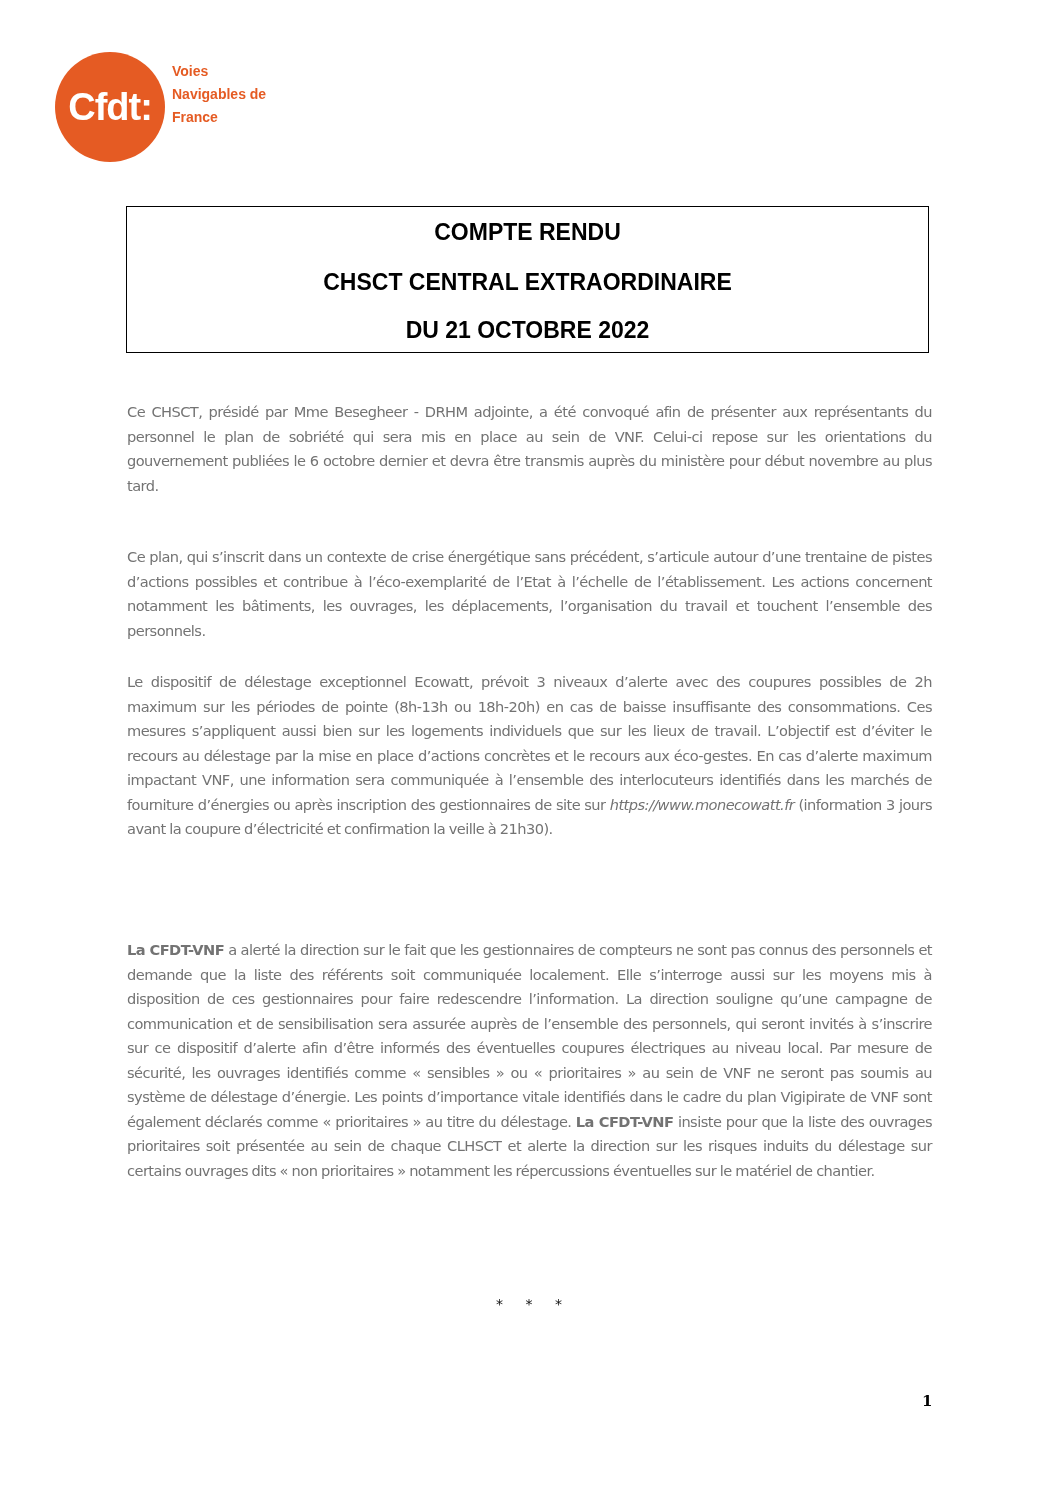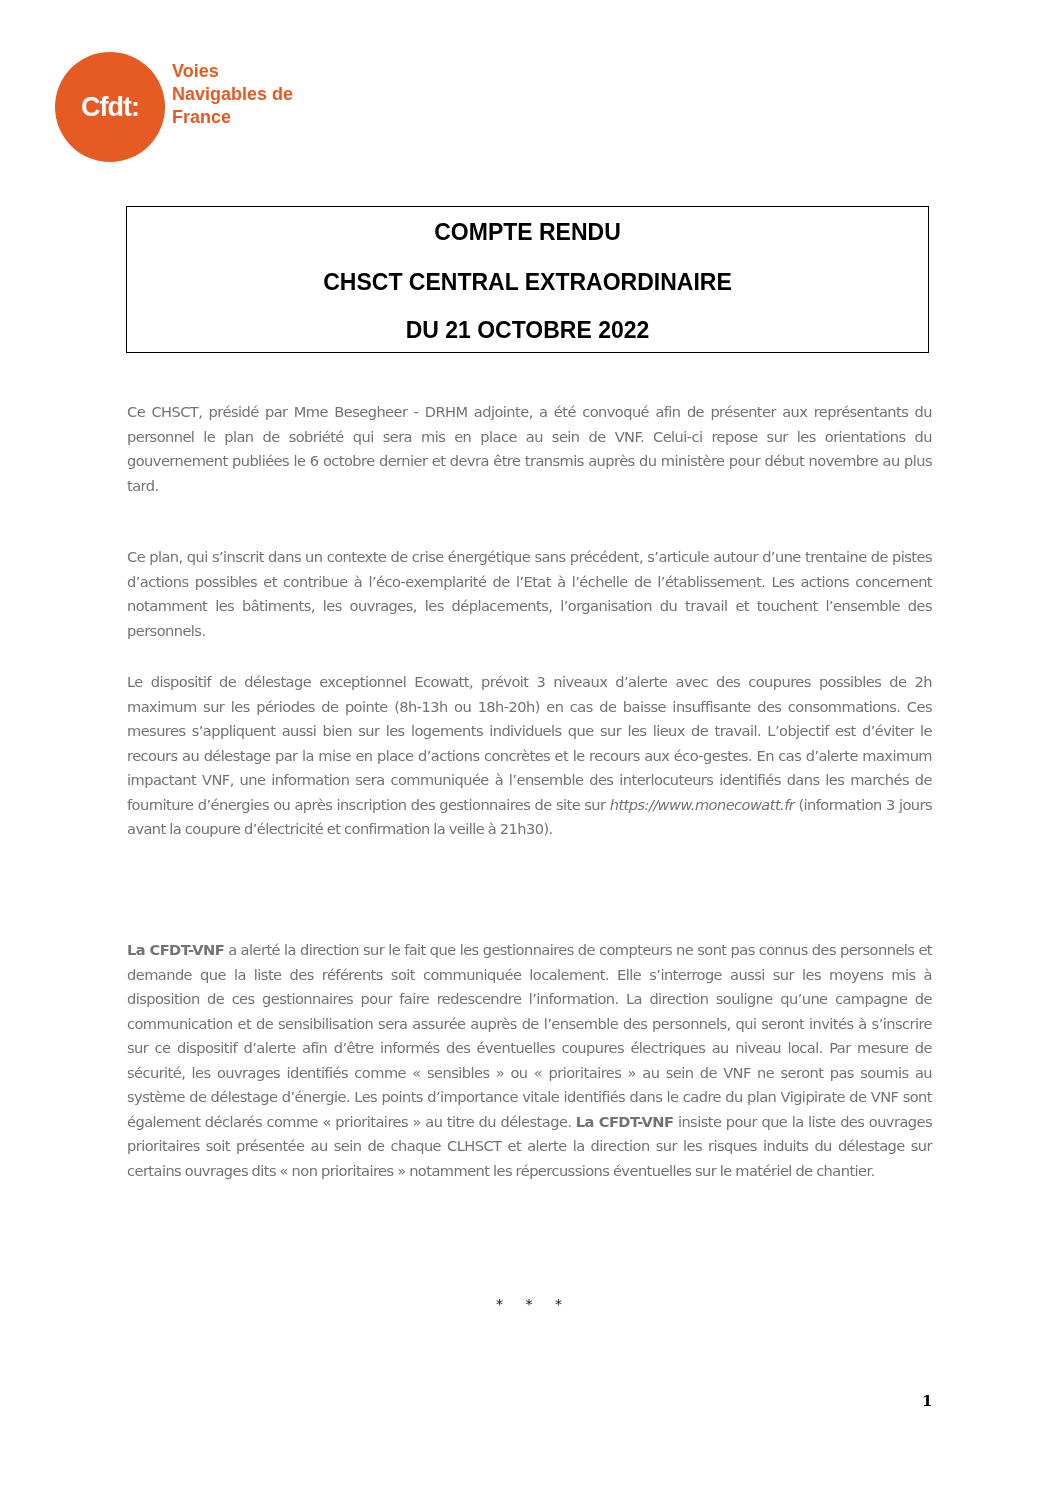--- a/index.html
+++ b/index.html
@@ -1,21 +1,21 @@
 <!DOCTYPE html>
 <html><head>
 <meta charset="utf-8">
 <style>
   html, body { margin: 0; padding: 0; background: #ffffff; }
   body { width: 1058px; height: 1497px; position: relative; overflow: hidden; }
   .page { position: absolute; left: 0; top: 0; width: 1058px; height: 1497px; background: #fff; }
   .logo { position: absolute; left: 55px; top: 52px; width: 260px; height: 112px; }
   .logo-circle { position: absolute; left: 0; top: 0; width: 110px; height: 110px; border-radius: 50%; background: #e55b23; }
-  .logo-mark { position: absolute; left: 0; top: 0; width: 110px; height: 110px; display: flex; align-items: center; justify-content: center; color: #fff; font-family: "Liberation Sans", sans-serif; font-weight: bold; font-size: 27px; letter-spacing: -1px; }
-  .logo-text { position: absolute; left: 117px; top: 8px; color: #e55b23; font-family: "Liberation Sans", sans-serif; font-weight: bold; font-size: 18px; line-height: 23px; }
+  .logo-mark { position: absolute; left: 0; top: 0; width: 110px; height: 110px; display: flex; align-items: center; justify-content: center; color: #fff; font-family: "Liberation Sans", sans-serif; font-weight: bold; font-size: 38px; letter-spacing: -1px; }
+  .logo-text { position: absolute; left: 117px; top: 8px; color: #e55b23; font-family: "Liberation Sans", sans-serif; font-weight: bold; font-size: 14px; line-height: 23px; }
   .logo-text div { white-space: nowrap; }
   .title-box { position: absolute; left: 126px; top: 206px; width: 803px; height: 147px; border: 1.5px solid #000; box-sizing: border-box; text-align: center; font-family: "Liberation Sans", sans-serif; font-weight: bold; font-size: 23px; color: #000; }
   .title-line { position: absolute; left: 0; right: 0; }
   .t1 { top: 12px; } .t2 { top: 62px; } .t3 { top: 110px; }
   .body-text { position: absolute; left: 127px; width: 805px; font-family: "DejaVu Sans", sans-serif; font-size: 14.6px; line-height: 24.5px; color: #737373; text-align: justify; letter-spacing: -0.55px; word-spacing: -0.5px; }
   .p1 { top: 400px; } .p2 { top: 545px; } .p3 { top: 670px; } .p4 { top: 930px; margin-top: 8px; }
   .body-text b { font-weight: bold; }
   .body-text i { font-style: italic; font-weight: normal; }
   .stars { position: absolute; left: 0; width: 1058px; top: 1296px; text-align: center; font-family: "DejaVu Sans", sans-serif; font-size: 14px; color: #111; word-spacing: 18px; }
   .page-num { position: absolute; left: 922px; top: 1392px; font-family: "DejaVu Serif", serif; font-weight: bold; font-size: 15px; color: #000; }

